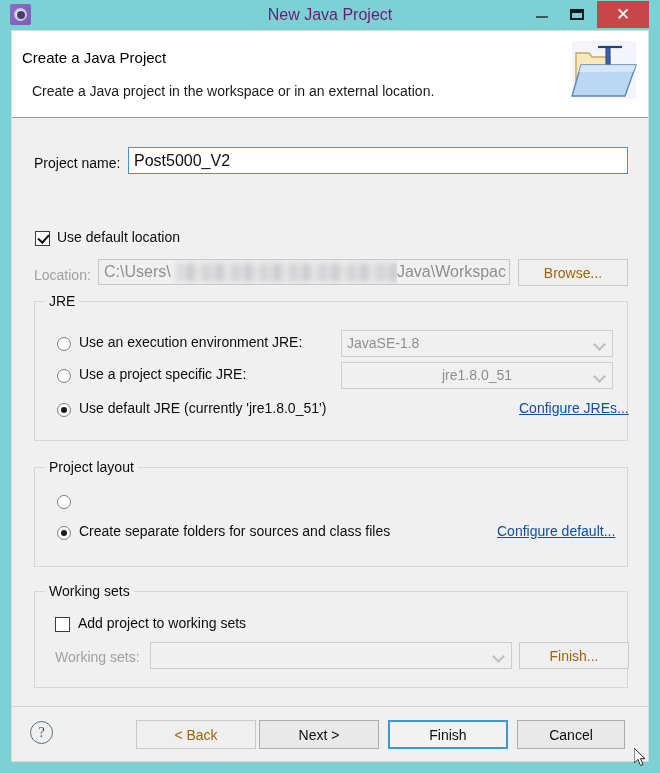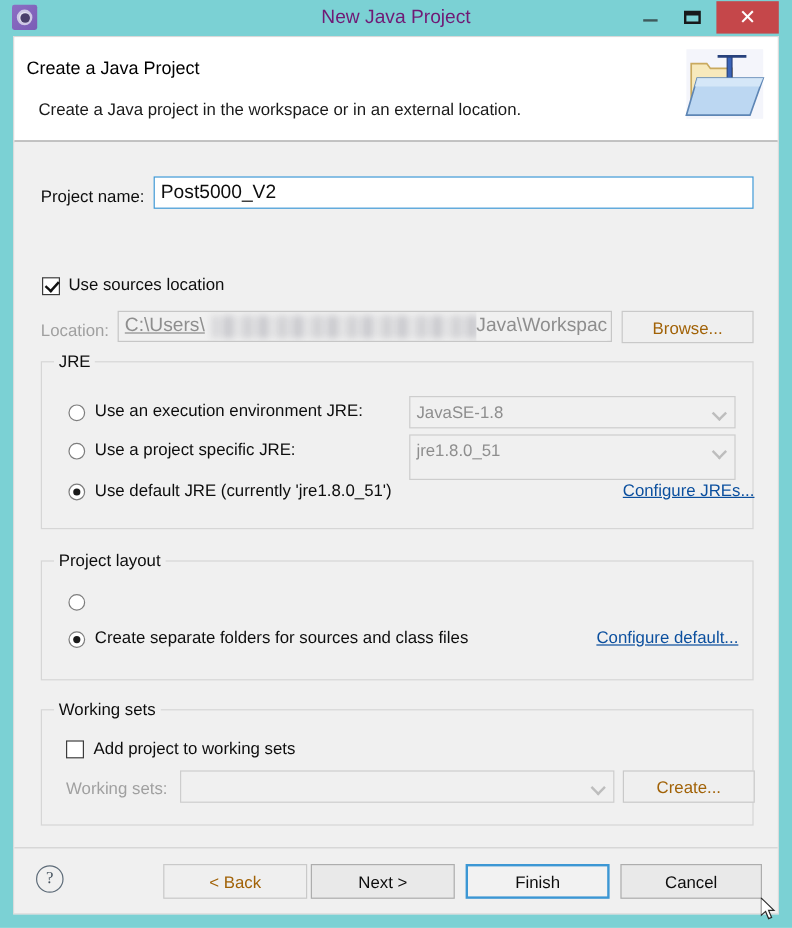--- a/index.html
+++ b/index.html
@@ -344,43 +344,43 @@
         <path d="M11 26 L66 26 L63 33 L9 33 Z" fill="#d9eaf9" opacity="0.85"></path>
       </svg>
     </div>
 
     <div id="content">
 
       <span class="lbl" style="left:22px; top:36px;">Project name:</span>
       <div class="txtfield focused" style="left:116px; top:28px; width:500px; height:27px;" placeholder="">Post5000_V2</div>
 
       <span class="cbox checked" style="left:23px; top:112px;"></span>
-      <span class="lbl" style="left:45px; top:110px;">Use sources location</span>
+      <span class="lbl" style="left:45px; top:110px;">Use default location</span>
 
       <span class="lbl dim" style="left:22px; top:148px;">Location:</span>
       <div class="txtfield disabled" style="left:86px; top:140px; width:412px; height:26px; position:absolute;">
-        <span style="position:absolute; left:5px; top:0; line-height:24px;text-decoration:underline;">C:\Users\</span>
+        <span style="position:absolute; left:5px; top:0; line-height:24px;">C:\Users\</span>
         <span id="loc-redaction"></span>
         <span style="position:absolute; right:3px; top:0; line-height:24px; background:#f0f0f0;">Java\Workspac</span>
       </div>
       <button class="pbtn disabled" style="left:506px; top:140px; width:110px; height:27px;">Browse...</button>
 
       <div class="group" style="left:22px; top:182px; width:594px; height:140px;">
         <span class="gtitle">JRE</span>
 
         <span class="radio" style="left:22px; top:35px;"></span>
         <span class="lbl" style="left:44px; top:32px;">Use an execution environment JRE:</span>
         <div class="combo" style="left:306px; top:28px; width:272px; height:27px;">
           <span>JavaSE-1.8</span>
           <span class="arrow"></span>
         </div>
 
         <span class="radio" style="left:22px; top:67px;"></span>
         <span class="lbl" style="left:44px; top:64px;">Use a project specific JRE:</span>
-        <div class="combo" style="left:306px; top:60px; width:272px; height:38px;">
+        <div class="combo" style="left:306px; top:60px; width:272px; height:27px;text-align:center;">
           <span>jre1.8.0_51</span>
           <span class="arrow"></span>
         </div>
 
         <span class="radio selected" style="left:22px; top:101px;"></span>
         <span class="lbl" style="left:44px; top:98px;">Use default JRE (currently 'jre1.8.0_51')</span>
         <span class="link" style="left:484px; top:98px;">Configure JREs...</span>
       </div>
 
       <div class="group" style="left:22px; top:348px; width:594px; height:100px;">
@@ -397,31 +397,31 @@
         <span class="gtitle">Working sets</span>
 
         <span class="cbox" style="left:20px; top:25px;"></span>
         <span class="lbl" style="left:43px; top:23px;">Add project to working sets</span>
 
         <span class="lbl dim" style="left:20px; top:57px;">Working sets:</span>
         <div class="combo" style="left:115px; top:50px; width:362px; height:27px;">
           <span></span>
           <span class="arrow"></span>
         </div>
-        <button class="pbtn disabled" style="left:484px; top:50px; width:110px; height:27px;">Create...</button>
+        <button class="pbtn disabled" style="left:484px; top:50px; width:110px; height:27px;">Finish...</button>
       </div>
 
     </div>
 
     <div id="buttonbar">
       <div id="help-icon">?</div>
       <button class="pbtn disabled" style="left:124px; top:13px; width:120px; height:29px;">&lt; Back</button>
       <button class="pbtn" style="left:247px; top:13px; width:120px; height:29px;">Next &gt;</button>
       <button class="pbtn default" style="left:376px; top:13px; width:120px; height:29px;">Finish</button>
-      <button class="pbtn" style="left:505px; top:13px; width:118px; height:29px;">Cancel</button>
+      <button class="pbtn" style="left:505px; top:13px; width:108px; height:29px;">Cancel</button>
     </div>
 
   </div>
 
   <svg id="cursor" viewBox="0 0 14 20">
     <polygon points="0,0 0,15 4,11.5 6.5,17.5 9,16.5 6.5,10.7 11,10.7" fill="#ffffff" stroke="#2b2b2b" stroke-width="1"></polygon>
   </svg>
 
 </div>
 

